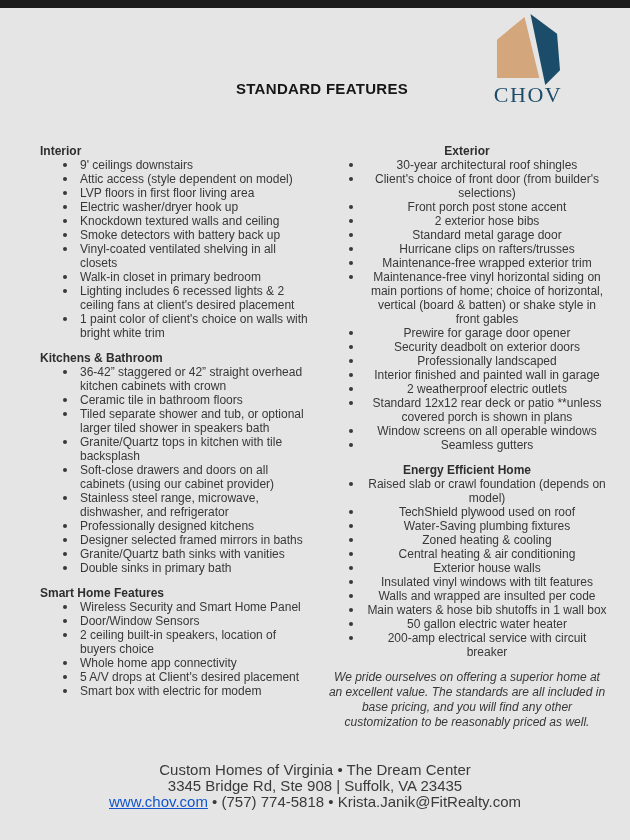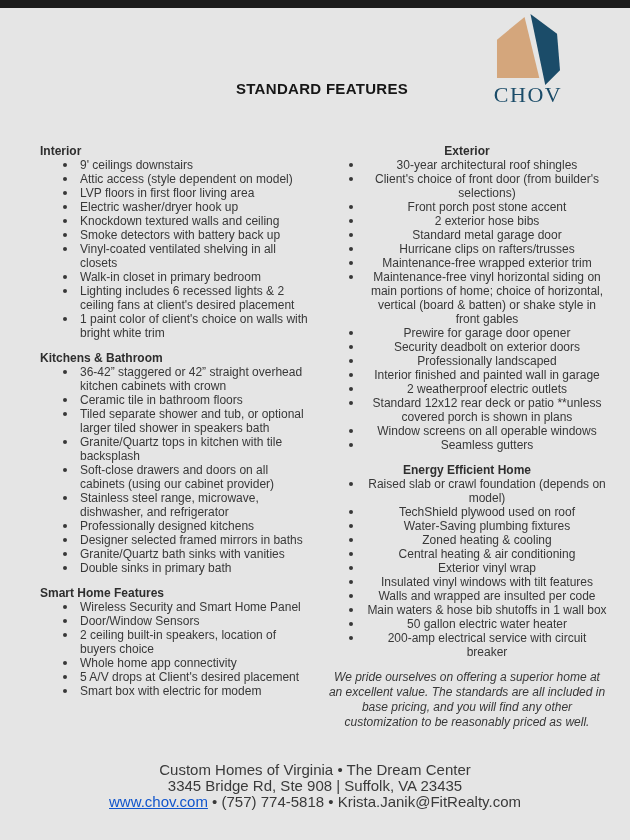--- a/index.html
+++ b/index.html
@@ -185,21 +185,21 @@
           </ul>
         </div>
         <div class="section">
           <div class="section-heading">Energy Efficient Home</div>
           <ul class="feature-list">
             <li>Raised slab or crawl foundation (depends on model)</li>
             <li>TechShield plywood used on roof</li>
             <li>Water-Saving plumbing fixtures</li>
             <li>Zoned heating &amp; cooling</li>
             <li>Central heating &amp; air conditioning</li>
-            <li>Exterior vinyl wrap</li>
+            <li>Exterior house walls</li>
             <li>Insulated vinyl windows with tilt features</li>
             <li>Walls and wrapped are insulted per code</li>
             <li>Main waters &amp; hose bib shutoffs in 1 wall box</li>
             <li>50 gallon electric water heater</li>
             <li>200-amp electrical service with circuit breaker</li>
           </ul>
         </div>
       </div>
     <p class="note">We pride ourselves on offering a superior home at an excellent value. The standards are all included in base pricing, and you will find any other customization to be reasonably priced as well.</p>
   </div>

